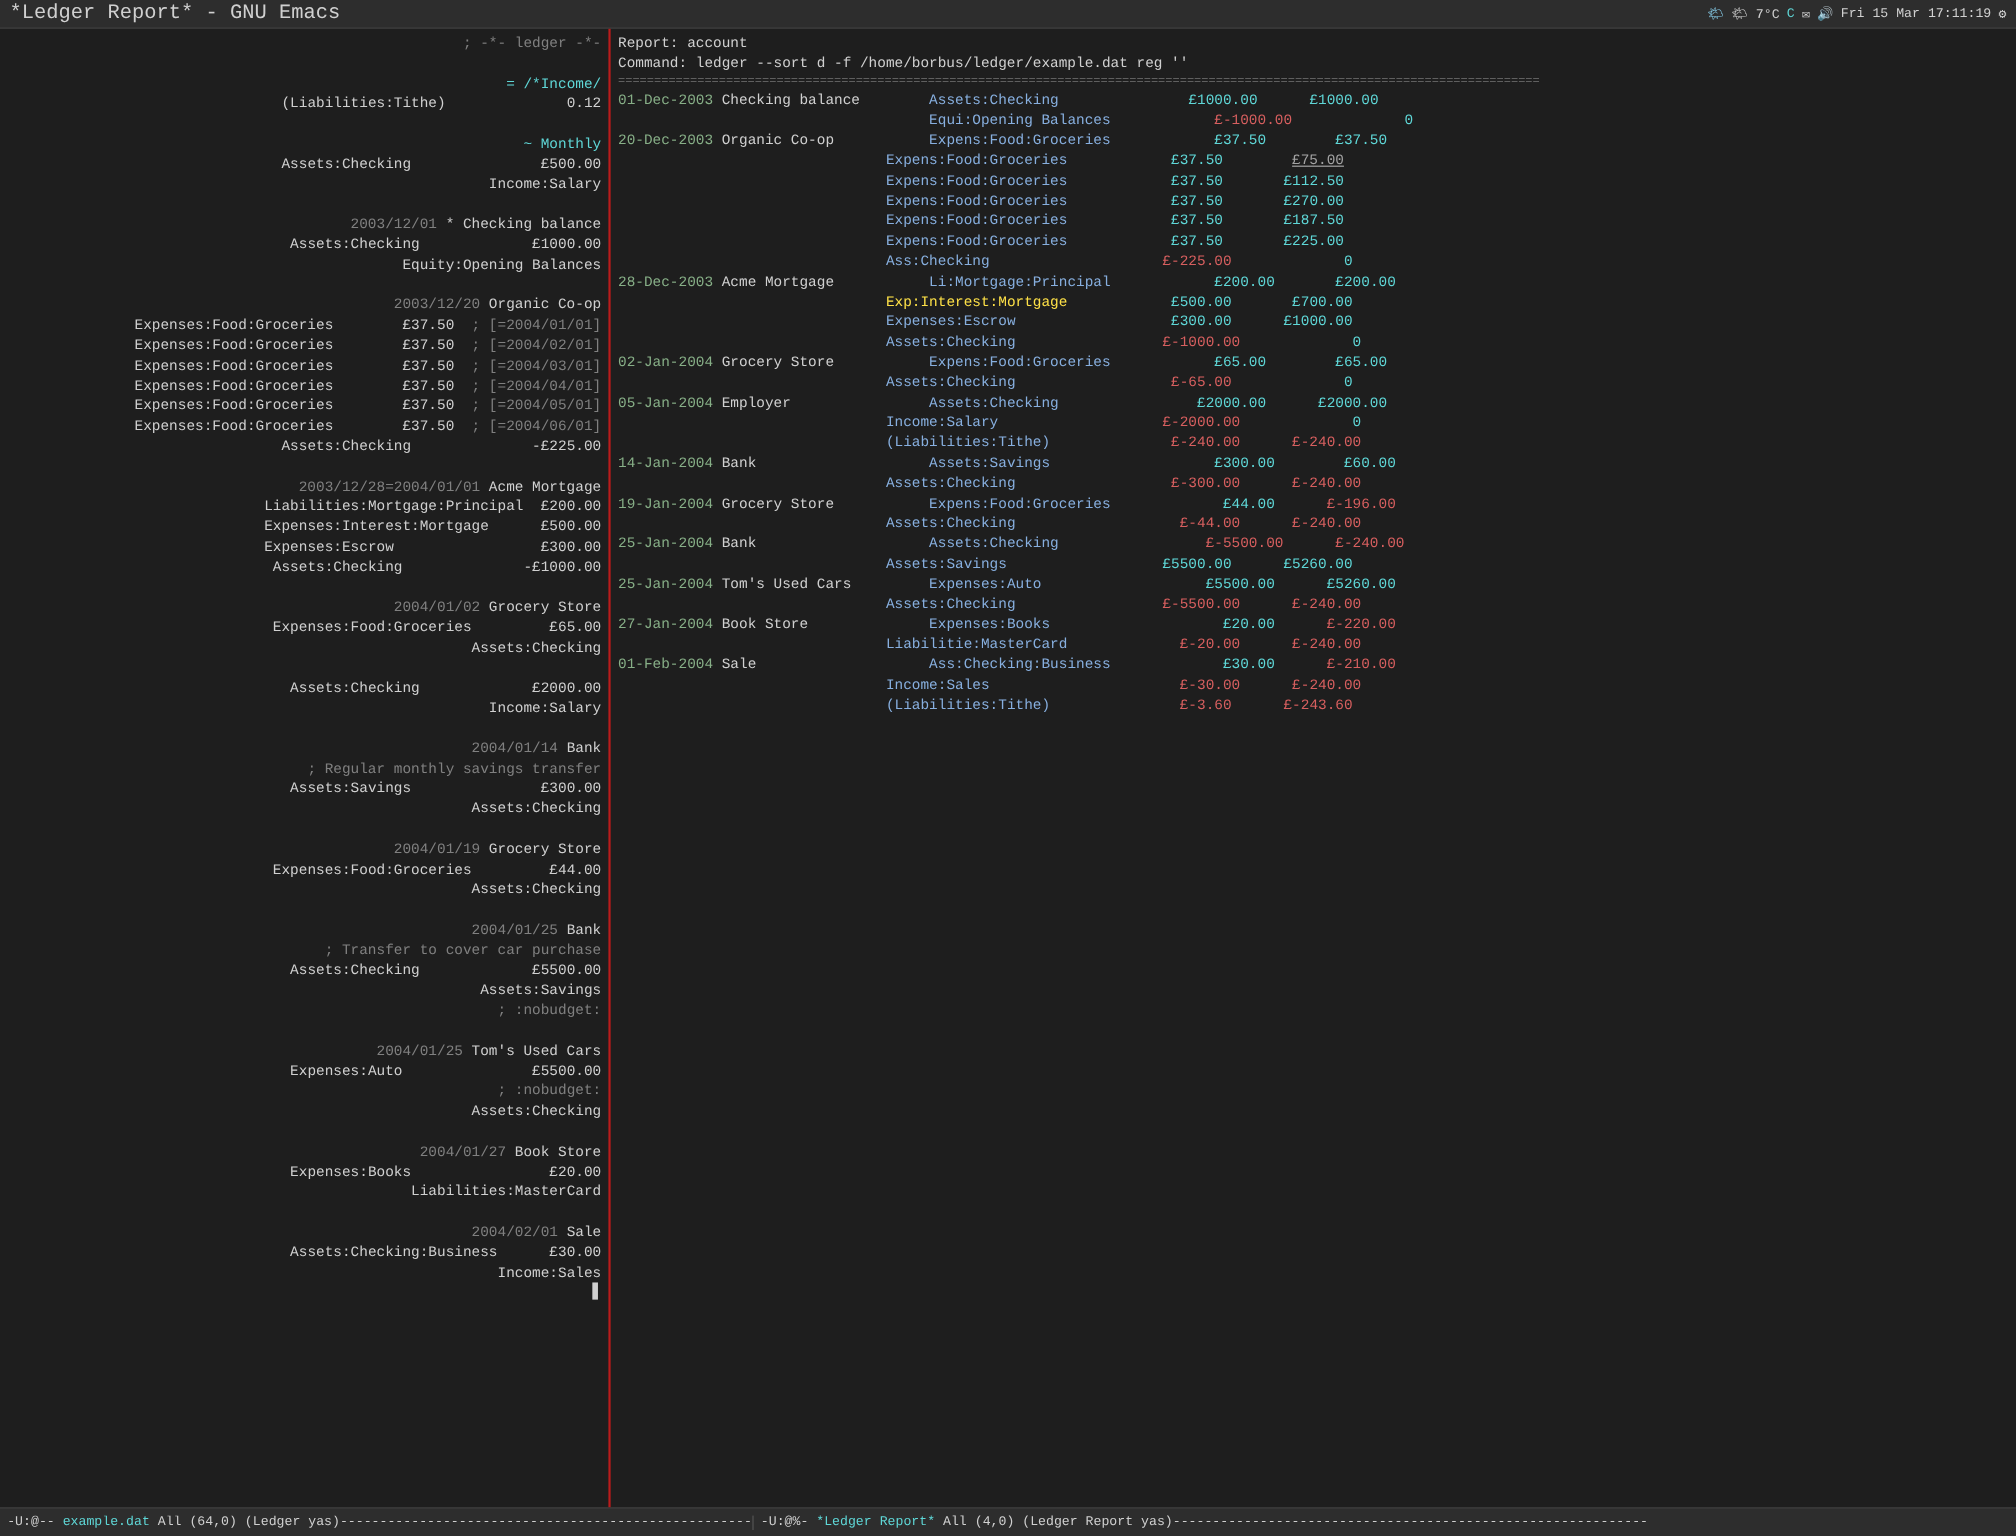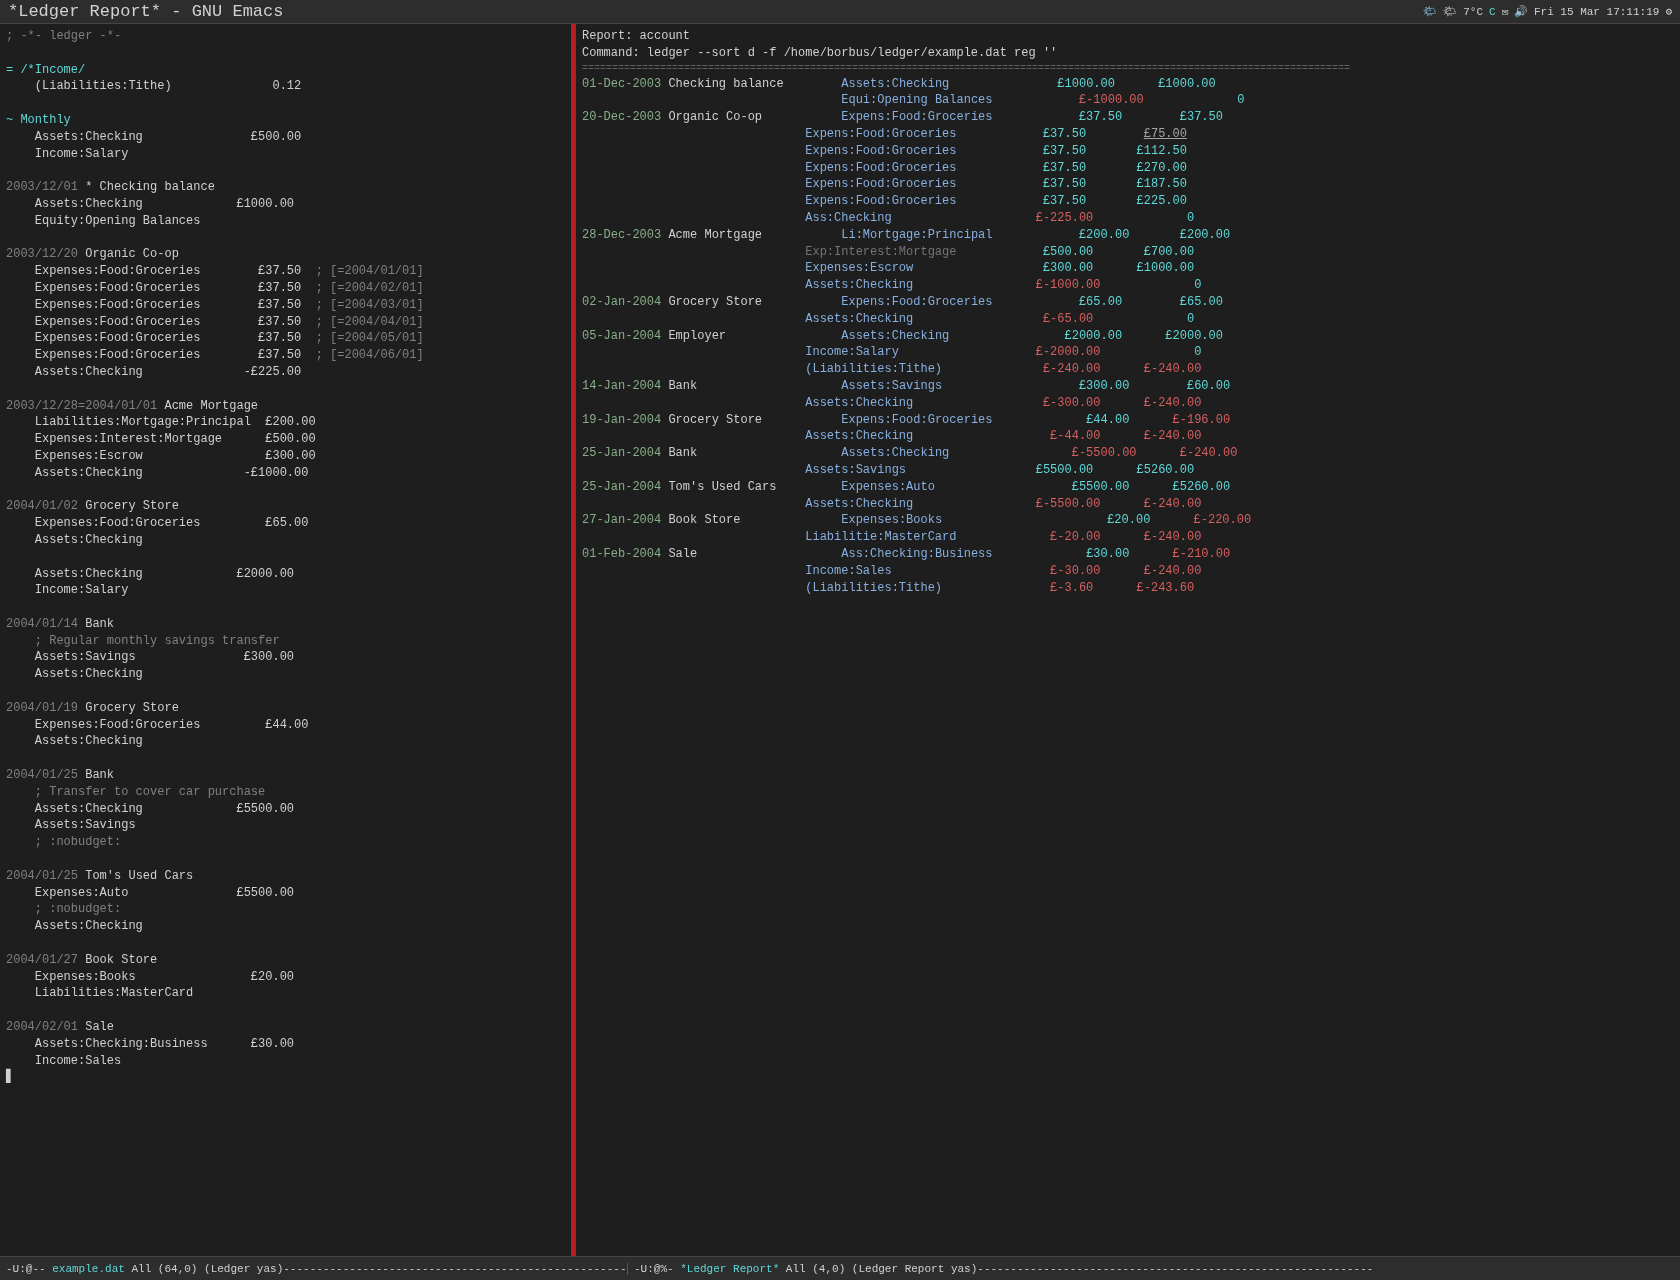--- a/index.html
+++ b/index.html
@@ -31,27 +31,28 @@
       display: flex;
       align-items: center;
       gap: 6px;
       font-size: 11px;
     }
     #main-content {
       display: flex;
       height: calc(1280px - 24px - 24px);
     }
     #left-pane {
-      width: 576px;
+      width: 509px;
       background: #1e1e1e;
       padding: 4px 6px;
       overflow: hidden;
-      border-right: 5px solid #b91c1c;
+      border-right: 2px solid #b91c1c;
       font-size: 12px;
       line-height: 1.4;
+      text-align: right;
     }
     #right-pane {
       flex: 1;
       background: #1e1e1e;
       padding: 4px 6px;
       overflow: hidden;
       font-size: 12px;
       line-height: 1.4;
     }
     #status-bar {
@@ -176,37 +177,37 @@
     <div class="line"><span style="color:#87af87;">01-Dec-2003</span> <span style="color:#d0d0d0;">Checking balance       </span> <span style="color:#87afdf;">Assets:Checking</span>               <span style="color:#5fd7d7;">£1000.00</span>      <span style="color:#5fd7d7;">£1000.00</span></div>
     <div class="line"><span style="color:transparent;">00-Xxx-0000 </span><span style="color:transparent;">                       </span> <span style="color:#87afdf;">Equi:Opening Balances</span>            <span style="color:#d75f5f;">£-1000.00</span>             <span style="color:#5fd7d7;">0</span></div>
     <div class="line"><span style="color:#87af87;">20-Dec-2003</span> <span style="color:#d0d0d0;">Organic Co-op          </span> <span style="color:#87afdf;">Expens:Food:Groceries</span>            <span style="color:#5fd7d7;">£37.50</span>        <span style="color:#5fd7d7;">£37.50</span></div>
     <div class="line"><span style="color:transparent; user-select:none;">00-Xxx-0000 xxxxxxxxxxxxxxxxx </span> <span style="color:#87afdf;">Expens:Food:Groceries</span>            <span style="color:#5fd7d7;">£37.50</span>        <span style="color:#a3a3a3;text-decoration:underline;">£75.00</span></div>
     <div class="line"><span style="color:transparent; user-select:none;">00-Xxx-0000 xxxxxxxxxxxxxxxxx </span> <span style="color:#87afdf;">Expens:Food:Groceries</span>            <span style="color:#5fd7d7;">£37.50</span>       <span style="color:#5fd7d7;">£112.50</span></div>
     <div class="line"><span style="color:transparent; user-select:none;">00-Xxx-0000 xxxxxxxxxxxxxxxxx </span> <span style="color:#87afdf;">Expens:Food:Groceries</span>            <span style="color:#5fd7d7;">£37.50</span>       <span style="color:#5fd7d7;">£270.00</span></div>
     <div class="line"><span style="color:transparent; user-select:none;">00-Xxx-0000 xxxxxxxxxxxxxxxxx </span> <span style="color:#87afdf;">Expens:Food:Groceries</span>            <span style="color:#5fd7d7;">£37.50</span>       <span style="color:#5fd7d7;">£187.50</span></div>
     <div class="line"><span style="color:transparent; user-select:none;">00-Xxx-0000 xxxxxxxxxxxxxxxxx </span> <span style="color:#87afdf;">Expens:Food:Groceries</span>            <span style="color:#5fd7d7;">£37.50</span>       <span style="color:#5fd7d7;">£225.00</span></div>
     <div class="line"><span style="color:transparent; user-select:none;">00-Xxx-0000 xxxxxxxxxxxxxxxxx </span> <span style="color:#87afdf;">Ass:Checking</span>                    <span style="color:#d75f5f;">£-225.00</span>             <span style="color:#5fd7d7;">0</span></div>
     <div class="line"><span style="color:#87af87;">28-Dec-2003</span> <span style="color:#d0d0d0;">Acme Mortgage          </span> <span style="color:#87afdf;">Li:Mortgage:Principal</span>            <span style="color:#5fd7d7;">£200.00</span>       <span style="color:#5fd7d7;">£200.00</span></div>
-    <div class="line"><span style="color:transparent; user-select:none;">00-Xxx-0000 xxxxxxxxxxxxxxxxx </span> <span style="color:#737373;">Exp:Interest:Mortgage</span>            <span style="color:#5fd7d7;">£500.00</span>       <span style="color:#5fd7d7;">£700.00</span></div>
+    <div class="line"><span style="color:transparent; user-select:none;">00-Xxx-0000 xxxxxxxxxxxxxxxxx </span> <span style="color:#fde047;">Exp:Interest:Mortgage</span>            <span style="color:#5fd7d7;">£500.00</span>       <span style="color:#5fd7d7;">£700.00</span></div>
     <div class="line"><span style="color:transparent; user-select:none;">00-Xxx-0000 xxxxxxxxxxxxxxxxx </span> <span style="color:#87afdf;">Expenses:Escrow</span>                  <span style="color:#5fd7d7;">£300.00</span>      <span style="color:#5fd7d7;">£1000.00</span></div>
     <div class="line"><span style="color:transparent; user-select:none;">00-Xxx-0000 xxxxxxxxxxxxxxxxx </span> <span style="color:#87afdf;">Assets:Checking</span>                 <span style="color:#d75f5f;">£-1000.00</span>             <span style="color:#5fd7d7;">0</span></div>
     <div class="line"><span style="color:#87af87;">02-Jan-2004</span> <span style="color:#d0d0d0;">Grocery Store          </span> <span style="color:#87afdf;">Expens:Food:Groceries</span>            <span style="color:#5fd7d7;">£65.00</span>        <span style="color:#5fd7d7;">£65.00</span></div>
     <div class="line"><span style="color:transparent; user-select:none;">00-Xxx-0000 xxxxxxxxxxxxxxxxx </span> <span style="color:#87afdf;">Assets:Checking</span>                  <span style="color:#d75f5f;">£-65.00</span>             <span style="color:#5fd7d7;">0</span></div>
     <div class="line"><span style="color:#87af87;">05-Jan-2004</span> <span style="color:#d0d0d0;">Employer               </span> <span style="color:#87afdf;">Assets:Checking</span>                <span style="color:#5fd7d7;">£2000.00</span>      <span style="color:#5fd7d7;">£2000.00</span></div>
     <div class="line"><span style="color:transparent; user-select:none;">00-Xxx-0000 xxxxxxxxxxxxxxxxx </span> <span style="color:#87afdf;">Income:Salary</span>                   <span style="color:#d75f5f;">£-2000.00</span>             <span style="color:#5fd7d7;">0</span></div>
     <div class="line"><span style="color:transparent; user-select:none;">00-Xxx-0000 xxxxxxxxxxxxxxxxx </span> <span style="color:#87afdf;">(Liabilities:Tithe)</span>              <span style="color:#d75f5f;">£-240.00</span>      <span style="color:#d75f5f;">£-240.00</span></div>
     <div class="line"><span style="color:#87af87;">14-Jan-2004</span> <span style="color:#d0d0d0;">Bank                   </span> <span style="color:#87afdf;">Assets:Savings</span>                   <span style="color:#5fd7d7;">£300.00</span>        <span style="color:#5fd7d7;">£60.00</span></div>
     <div class="line"><span style="color:transparent; user-select:none;">00-Xxx-0000 xxxxxxxxxxxxxxxxx </span> <span style="color:#87afdf;">Assets:Checking</span>                  <span style="color:#d75f5f;">£-300.00</span>      <span style="color:#d75f5f;">£-240.00</span></div>
     <div class="line"><span style="color:#87af87;">19-Jan-2004</span> <span style="color:#d0d0d0;">Grocery Store          </span> <span style="color:#87afdf;">Expens:Food:Groceries</span>             <span style="color:#5fd7d7;">£44.00</span>      <span style="color:#d75f5f;">£-196.00</span></div>
     <div class="line"><span style="color:transparent; user-select:none;">00-Xxx-0000 xxxxxxxxxxxxxxxxx </span> <span style="color:#87afdf;">Assets:Checking</span>                   <span style="color:#d75f5f;">£-44.00</span>      <span style="color:#d75f5f;">£-240.00</span></div>
     <div class="line"><span style="color:#87af87;">25-Jan-2004</span> <span style="color:#d0d0d0;">Bank                   </span> <span style="color:#87afdf;">Assets:Checking</span>                 <span style="color:#d75f5f;">£-5500.00</span>      <span style="color:#d75f5f;">£-240.00</span></div>
     <div class="line"><span style="color:transparent; user-select:none;">00-Xxx-0000 xxxxxxxxxxxxxxxxx </span> <span style="color:#87afdf;">Assets:Savings</span>                  <span style="color:#5fd7d7;">£5500.00</span>      <span style="color:#5fd7d7;">£5260.00</span></div>
     <div class="line"><span style="color:#87af87;">25-Jan-2004</span> <span style="color:#d0d0d0;">Tom's Used Cars        </span> <span style="color:#87afdf;">Expenses:Auto</span>                   <span style="color:#5fd7d7;">£5500.00</span>      <span style="color:#5fd7d7;">£5260.00</span></div>
     <div class="line"><span style="color:transparent; user-select:none;">00-Xxx-0000 xxxxxxxxxxxxxxxxx </span> <span style="color:#87afdf;">Assets:Checking</span>                 <span style="color:#d75f5f;">£-5500.00</span>      <span style="color:#d75f5f;">£-240.00</span></div>
-    <div class="line"><span style="color:#87af87;">27-Jan-2004</span> <span style="color:#d0d0d0;">Book Store             </span> <span style="color:#87afdf;">Expenses:Books</span>                    <span style="color:#5fd7d7;margin-left:21px;">£20.00</span>      <span style="color:#d75f5f;">£-220.00</span></div>
+    <div class="line"><span style="color:#87af87;">27-Jan-2004</span> <span style="color:#d0d0d0;">Book Store             </span> <span style="color:#87afdf;">Expenses:Books</span>                    <span style="color:#5fd7d7;">£20.00</span>      <span style="color:#d75f5f;">£-220.00</span></div>
     <div class="line"><span style="color:transparent; user-select:none;">00-Xxx-0000 xxxxxxxxxxxxxxxxx </span> <span style="color:#87afdf;">Liabilitie:MasterCard</span>             <span style="color:#d75f5f;">£-20.00</span>      <span style="color:#d75f5f;">£-240.00</span></div>
     <div class="line"><span style="color:#87af87;">01-Feb-2004</span> <span style="color:#d0d0d0;">Sale                   </span> <span style="color:#87afdf;">Ass:Checking:Business</span>             <span style="color:#5fd7d7;">£30.00</span>      <span style="color:#d75f5f;">£-210.00</span></div>
     <div class="line"><span style="color:transparent; user-select:none;">00-Xxx-0000 xxxxxxxxxxxxxxxxx </span> <span style="color:#87afdf;">Income:Sales</span>                      <span style="color:#d75f5f;">£-30.00</span>      <span style="color:#d75f5f;">£-240.00</span></div>
     <div class="line"><span style="color:transparent; user-select:none;">00-Xxx-0000 xxxxxxxxxxxxxxxxx </span> <span style="color:#87afdf;">(Liabilities:Tithe)</span>               <span style="color:#d75f5f;">£-3.60</span>      <span style="color:#d75f5f;">£-243.60</span></div>
   </div>
 
 </div>
 
 <div id="status-bar">
   <div class="status-left">

